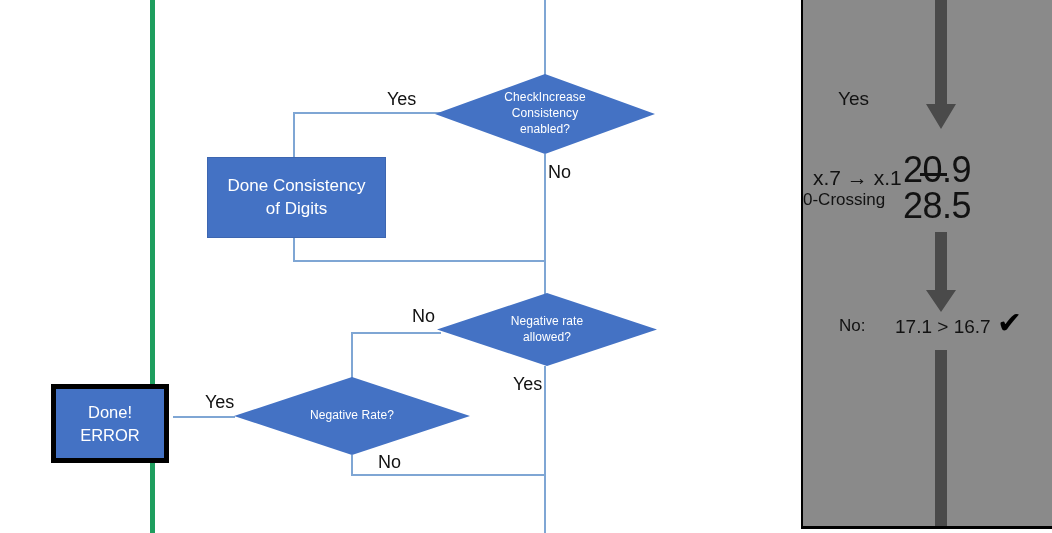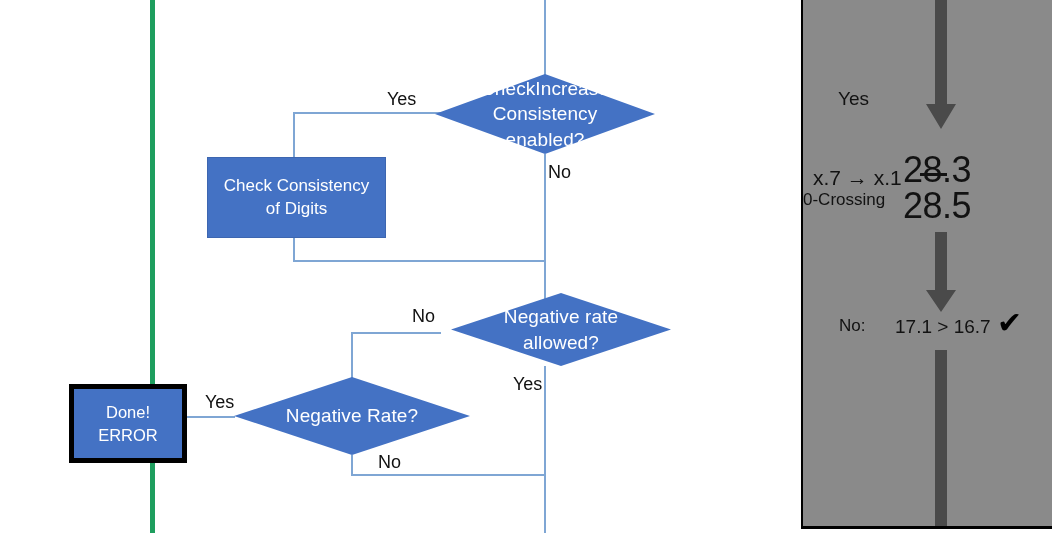--- a/index.html
+++ b/index.html
@@ -46,21 +46,21 @@
     position: absolute;
     left: 0;
     top: 0;
     width: 100%;
     height: 100%;
     display: flex;
     align-items: center;
     justify-content: center;
     text-align: center;
     color: #ffffff;
-    font-size: 19px;
+    font-size: 12px;
     line-height: 1.32;
     letter-spacing: 0.1px;
     pointer-events: none;
   }
 
   .procbox {
     position: absolute;
     background: #4472C4;
     color: #ffffff;
     display: flex;
@@ -72,21 +72,21 @@
     z-index: 4;
   }
   #box-consistency {
     left: 207px;
     top: 157px;
     width: 177px;
     height: 79px;
     border: 1px solid #3D66B0;
   }
   #box-done {
-    left: 69px;
+    left: 51px;
     top: 384px;
     width: 108px;
     height: 69px;
     border: 5px solid #000000;
     font-size: 16.5px;
     z-index: 7;
   }
 
   .edge-label {
     position: absolute;
@@ -165,37 +165,37 @@
 
   <div class="diamond" style="left:435px; top:74px; width:220px; height:80px;">
     <svg width="220" height="80" viewBox="0 0 220 80" aria-hidden="true">
       <polygon points="110,0 220,40 110,80 0,40" fill="#4472C4"></polygon>
     </svg>
     <div class="dlabel" style="white-space:pre-line;">CheckIncrease
 Consistency
 enabled?</div>
   </div>
 
-  <div class="diamond" style="left:451px; top:293px; width:220px; height:73px;">
+  <div class="diamond" style="left:437px; top:293px; width:220px; height:73px;">
     <svg width="220" height="73" viewBox="0 0 220 73" aria-hidden="true">
       <polygon points="110,0 220,36.5 110,73 0,36.5" fill="#4472C4"></polygon>
     </svg>
     <div class="dlabel" style="white-space:pre-line;">Negative rate
 allowed?</div>
   </div>
 
   <div class="diamond" style="left:234px; top:377px; width:236px; height:78px;">
     <svg width="236" height="78" viewBox="0 0 236 78" aria-hidden="true">
       <polygon points="118,0 236,39 118,78 0,39" fill="#4472C4"></polygon>
     </svg>
     <div class="dlabel" style="white-space:pre-line;">Negative Rate?</div>
   </div>
 
   <div class="procbox" id="box-consistency">
-    <span style="white-space:pre-line;">Check Consistency
+    <span style="white-space:pre-line;">Done Consistency
 of Digits</span>
   </div>
 
   <div class="procbox" id="box-done">
     <span style="white-space:pre-line;">Done!
 ERROR</span>
   </div>
 
   <div class="green-line"></div>
 
@@ -212,21 +212,21 @@
       <svg width="34" height="137" viewBox="0 0 34 137" aria-hidden="true">
         <polygon points="11,0 23,0 23,108 32,108 17,133 2,108 11,108" fill="#4a4a4a"></polygon>
       </svg>
     </div>
 
     <div class="gp-text" style="left:35px; top:88px; font-size:19px;">Yes</div>
 
     <div class="gp-text" style="left:10px; top:166px; font-size:21px;">x.7 → x.1</div>
     <div class="gp-text" style="left:0px; top:190px; font-size:17px;">0-Crossing</div>
 
-    <div class="gp-text num-big" style="left:100px; top:152px;">28.3</div>
+    <div class="gp-text num-big" style="left:100px; top:152px;">20.9</div>
     <div class="num-strike" style="left:117px; top:173px; width:27px; height:3px;"></div>
 
     <div class="gp-text num-big" style="left:100px; top:188px;">28.5</div>
 
     <div class="big-arrow" style="left:121px; top:232px; width:34px; height:80px;">
       <svg width="34" height="80" viewBox="0 0 34 80" aria-hidden="true">
         <polygon points="11,0 23,0 23,58 32,58 17,80 2,58 11,58" fill="#4a4a4a"></polygon>
       </svg>
     </div>
 

